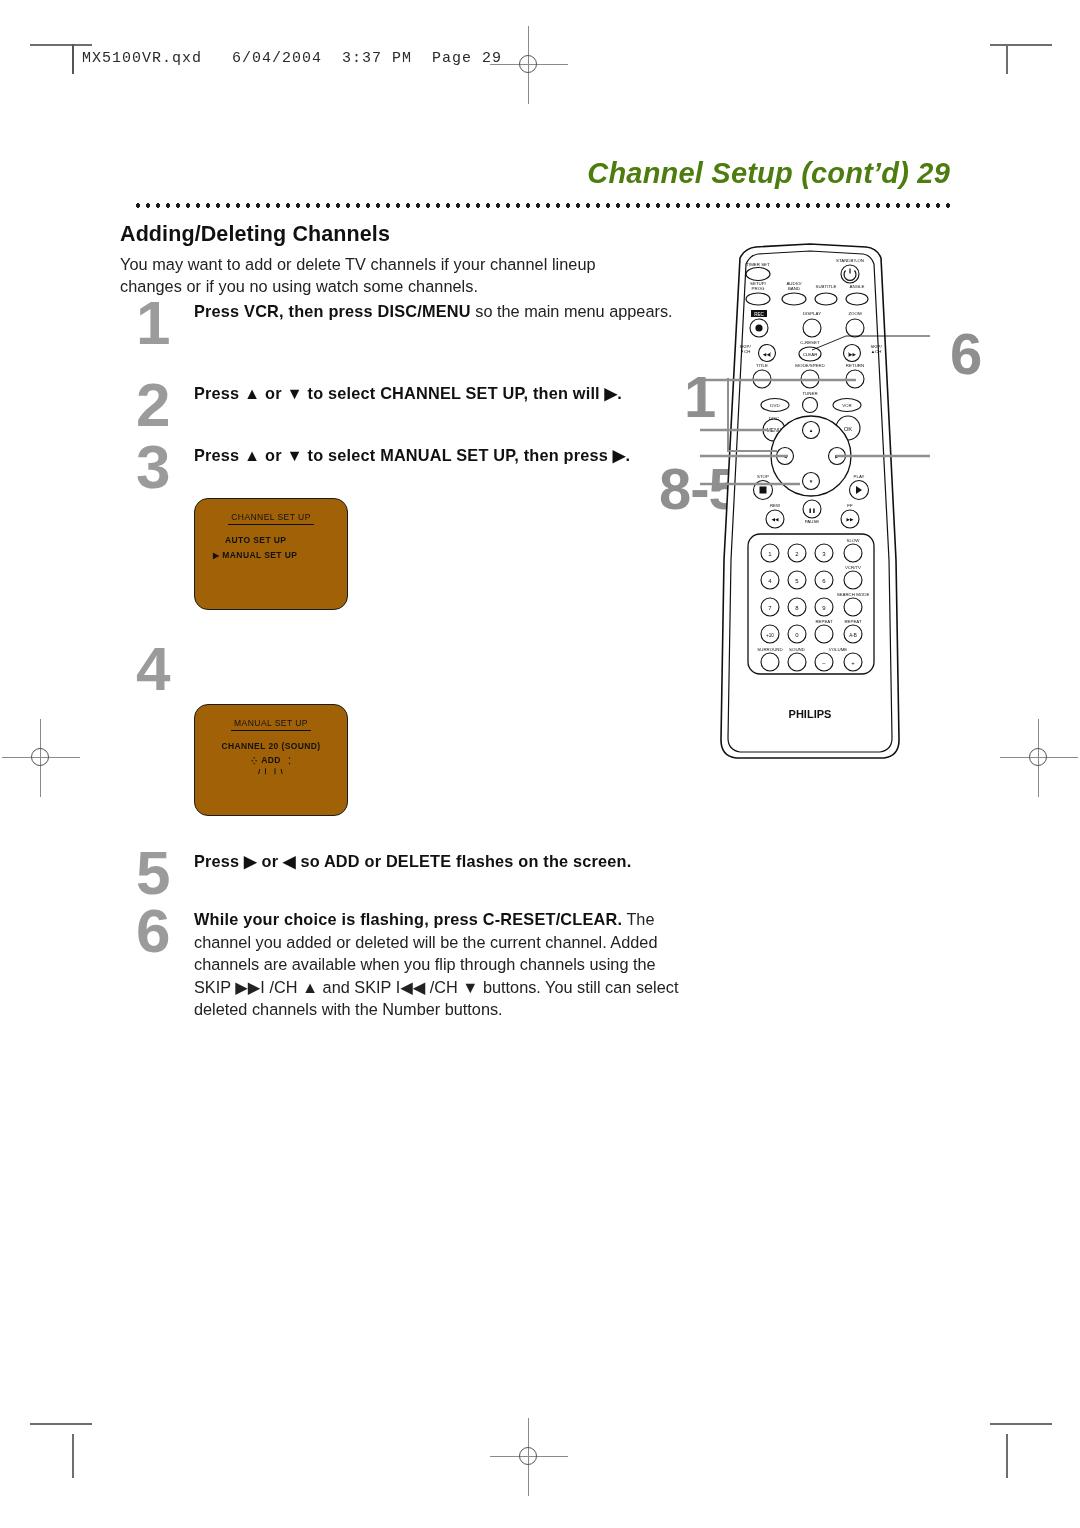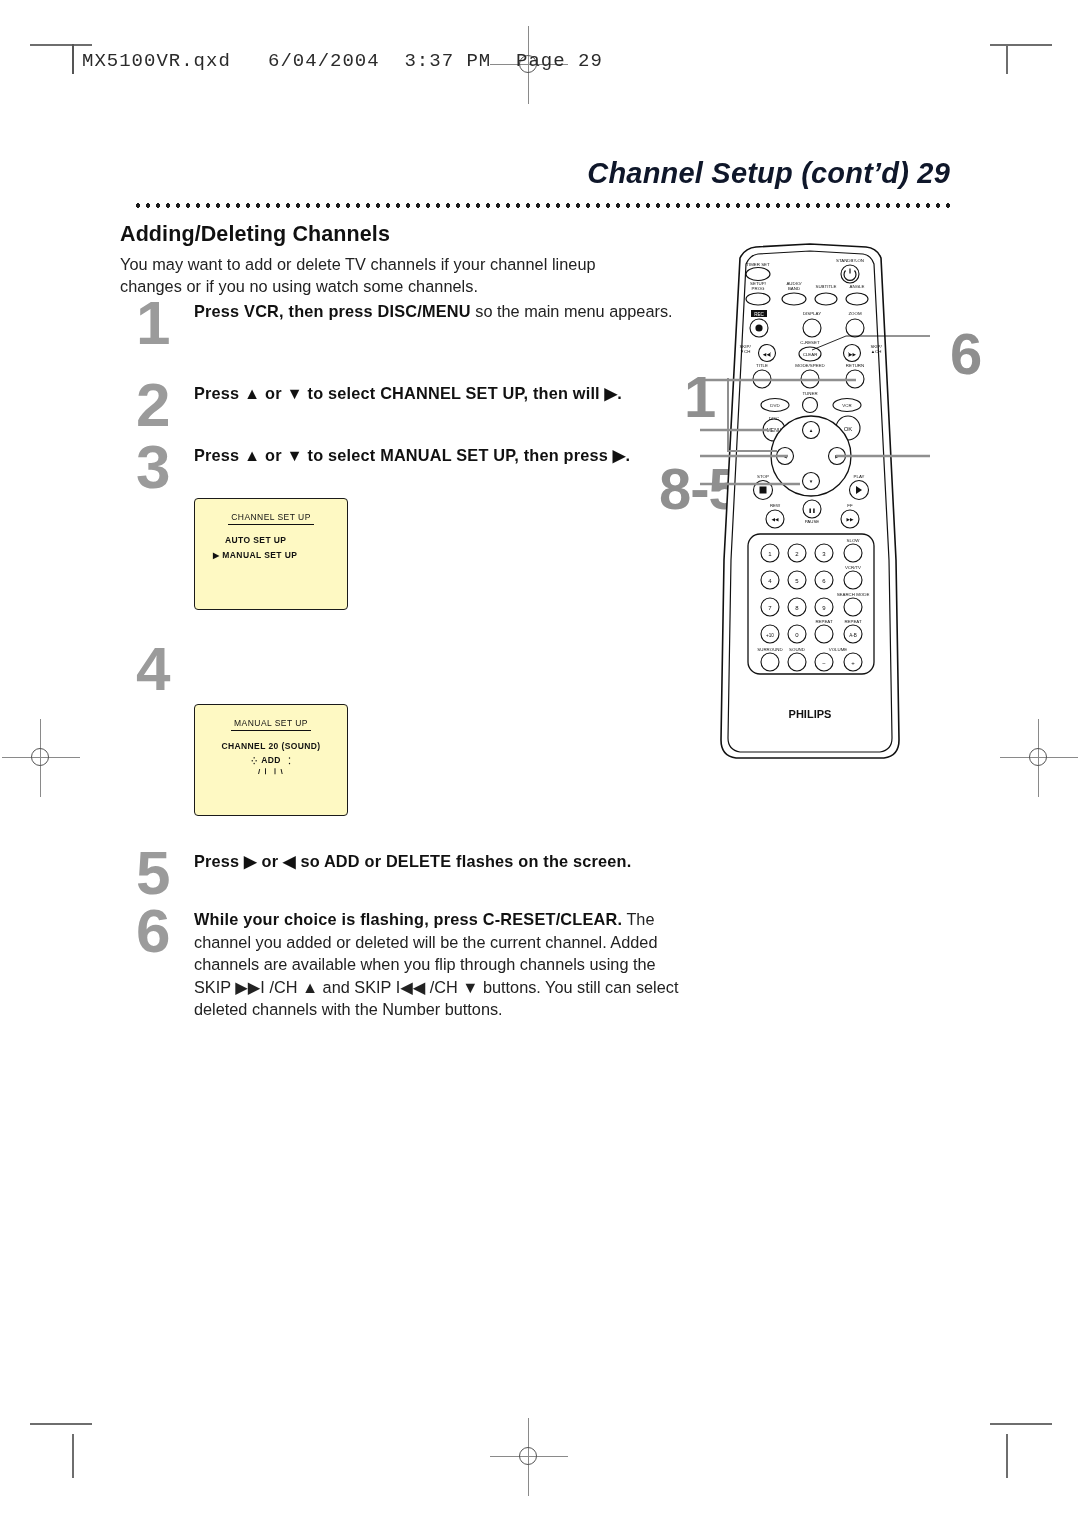--- a/index.html
+++ b/index.html
@@ -9,45 +9,45 @@
   
   .crop-line{position:absolute;background:#6e6e6e;}
   .reg-mark{position:absolute;width:34px;height:34px;}
   .reg-mark .circ{position:absolute;left:7px;top:7px;width:18px;height:18px;
       border:1px solid #555;border-radius:50%;box-sizing:border-box;}
   .reg-mark .vl{position:absolute;left:16px;top:-22px;width:1px;height:78px;background:#8a8a8a;}
   .reg-mark .hl{position:absolute;top:16px;left:-22px;width:78px;height:1px;background:#8a8a8a;}
 
   
   .filestamp{position:absolute;left:82px;top:50px;font-family:"Liberation Mono",monospace;
-     font-size:19px;letter-spacing:1.0px;color:#2b2b2b;white-space:pre;}
+     font-size:15px;letter-spacing:1.0px;color:#2b2b2b;white-space:pre;}
   .stamp-rule{position:absolute;left:72px;top:44px;width:2px;height:30px;background:#555;}
 
   
   .page-head{position:absolute;right:130px;top:157px;font-size:29px;font-weight:bold;
-      font-style:italic;letter-spacing:.2px;color:#0f172a;white-space:nowrap;}
+      font-style:italic;letter-spacing:.2px;color:#4d7c0f;white-space:nowrap;}
   .dotrule{position:absolute;left:133px;top:203px;width:817px;height:5px;
       background-image:radial-gradient(circle closest-side,#1a1a1a 92%,transparent 96%);
       background-size:10px 5px;background-repeat:repeat-x;}
 
   
   .col{position:absolute;left:120px;top:222px;width:530px;}
   h2.sect{font-size:21.5px;font-weight:bold;margin:0 0 6px 0;letter-spacing:.1px;color:#111;}
   p.intro{font-size:16.3px;line-height:22px;margin:0;color:#222;letter-spacing:.05px;}
 
   .steps{position:absolute;left:136px;top:300px;width:545px;}
   .step{position:relative;min-height:42px;margin-bottom:0;}
   .step .num{position:absolute;left:0;top:-8px;font-size:62px;line-height:62px;
      font-weight:bold;color:#9b9b9b;font-family:"Liberation Sans",sans-serif;}
   .step .body{margin-left:58px;font-size:16.3px;line-height:22.5px;color:#222;}
   .step .body b{font-weight:bold;color:#111;letter-spacing:.2px;margin-top:24px;}
 
   
-  .osd{position:absolute;border:1.6px solid #1b1b1b;border-radius:4px;
-       width:152px;height:110px;background:#fef9c3;}
+  .osd{position:absolute;border:1.6px solid #1b1b1b;border-radius:14px;
+       width:152px;height:110px;background:#a16207;}
   .osd .ttl{position:absolute;left:0;right:0;top:13px;text-align:center;
        font-size:8.5px;letter-spacing:.45px;color:#111;}
   .osd .ttl span{border-bottom:1.1px solid #111;padding:0 3px 2px 3px;}
   .osd .ln{position:absolute;font-size:8.5px;letter-spacing:.4px;color:#111;white-space:nowrap;font-weight:bold;}
 
   .flash{position:relative;display:inline-block;padding:0 9px;}
   .flash .rayL,.flash .rayR{position:absolute;top:1px;font-size:9px;color:#111;line-height:10px;}
   .flash .rayL{left:-1px;} .flash .rayR{right:-1px;}
   .rays-bottom{position:absolute;left:50%;transform:translateX(-50%);top:11px;
        font-size:8px;letter-spacing:1.4px;color:#111;}

